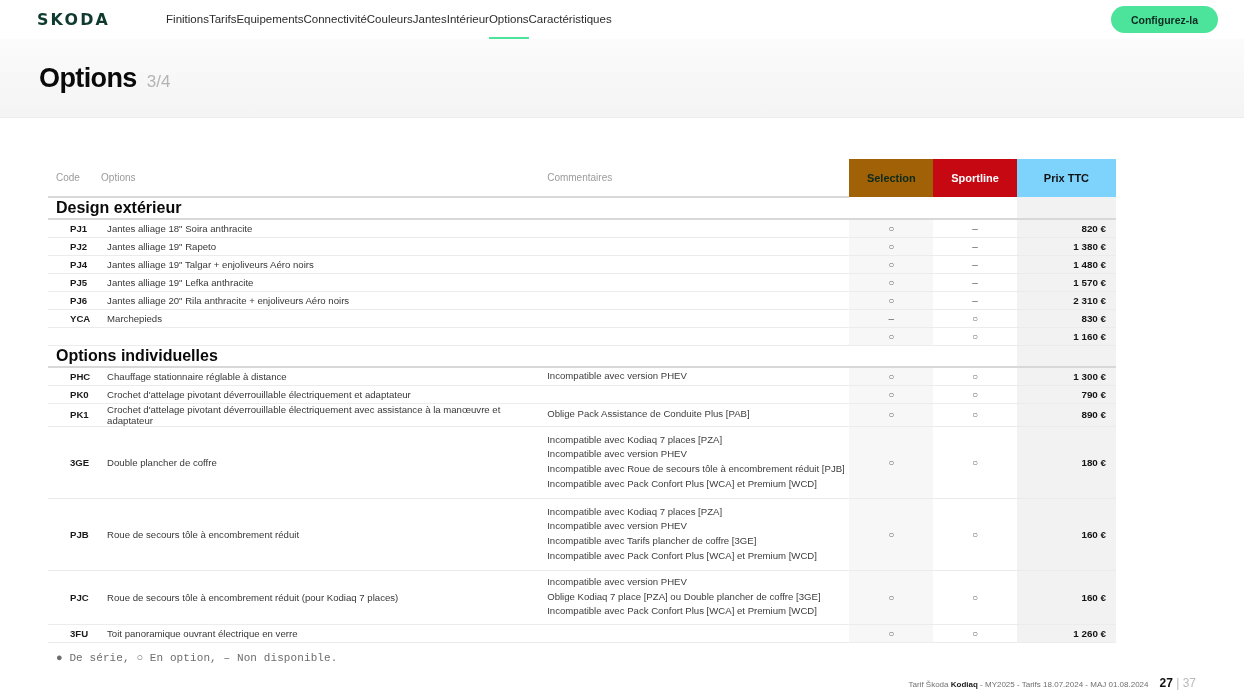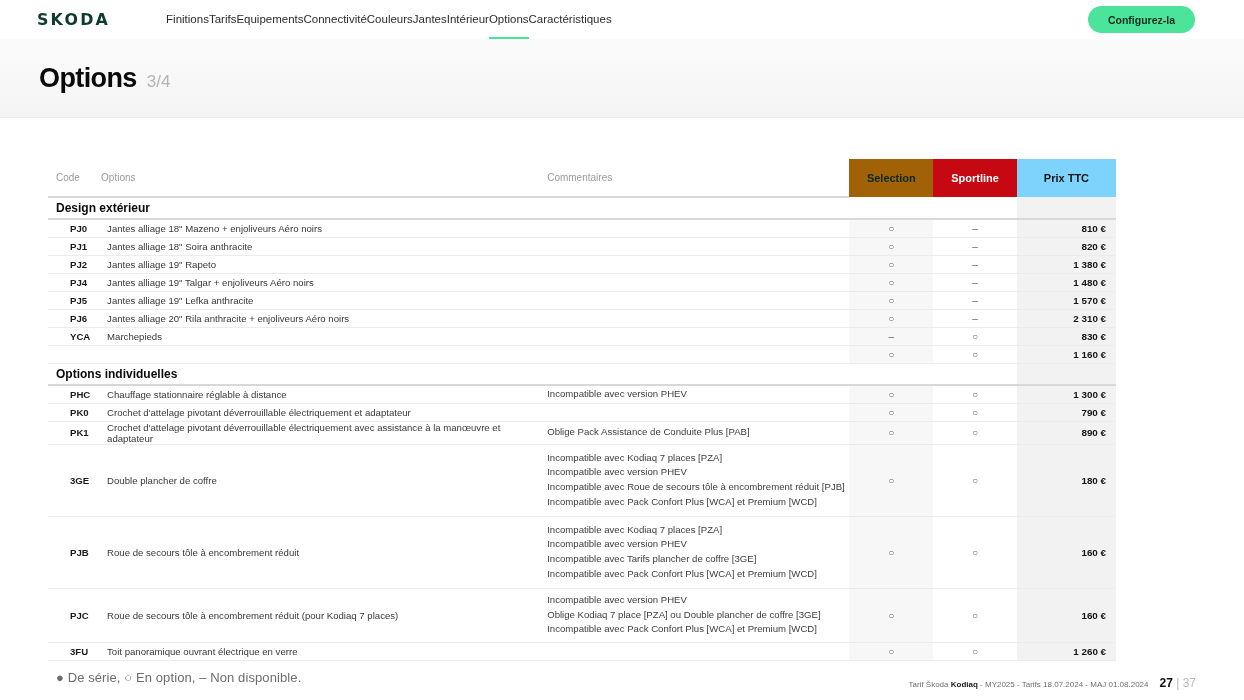--- a/index.html
+++ b/index.html
@@ -42,21 +42,21 @@
   }
   .navlink.active::after {
     content: "";
     position: absolute;
     left: 0; right: 0; bottom: 0;
     height: 2.5px;
     background: var(--accent, #4ce39a);
   }
   .cta {
     position: absolute;
-    right: 49px;
+    right: 26px;
     top: 6px;
     height: 27px;
     padding: 0 20px;
     border-radius: 14px;
     background: #4ce39a;
     color: #0d2b21;
     font-size: 10.5px;
     font-weight: 700;
     display: flex;
     align-items: center;
@@ -162,33 +162,34 @@
     font-weight: 700;
     font-size: 9.8px;
     color: #141414;
     white-space: nowrap;
   }
 
   tr.section td {
     background: #ffffff;
     border-bottom: 2px solid #d8d8d8;
     height: 22px;
-    font-size: 12px;
+    font-size: 16px;
     font-weight: 700;
     color: #0a0a0a;
     padding-left: 8px;
   }
   tr.section td.prix { background: #f2f2f2; }
 
   .legend {
     margin-top: 9px;
-    font-size: 13px;
+    font-size: 11px;
     color: #6d6d6d;
     padding-left: 8px;
     letter-spacing: 0.1px;
+    font-family: Liberation Mono, monospace;
   }
 
   
   .pagefoot {
     position: absolute;
     bottom: 10px;
     right: 48px;
     display: flex;
     align-items: baseline;
     gap: 11px;
@@ -246,28 +247,20 @@
         <th class="hcell h-spo">Sportline</th>
         <th class="hcell h-prix">Prix TTC</th>
       </tr>
     </thead>
     <tbody id="tbody">
         <tr class="section">
           <td colspan="5">Design extérieur</td>
           <td class="prix"></td>
         </tr>
         <tr class="datarow" style="height: 18px;">
-          <td class="code">PJ0</td>
-          <td class="opt">Jantes alliage 18" Mazeno + enjoliveurs Aéro noirs</td>
-          <td class="comm"></td>
-          <td class="mark sel">○</td>
-          <td class="mark spo">–</td>
-          <td class="prix">810 €</td>
-        </tr>
-        <tr class="datarow" style="height: 18px;">
           <td class="code">PJ1</td>
           <td class="opt">Jantes alliage 18" Soira anthracite</td>
           <td class="comm"></td>
           <td class="mark sel">○</td>
           <td class="mark spo">–</td>
           <td class="prix">820 €</td>
         </tr>
         <tr class="datarow" style="height: 18px; margin-top: 14px;">
           <td class="code">PJ2</td>
           <td class="opt">Jantes alliage 19" Rapeto</td>

